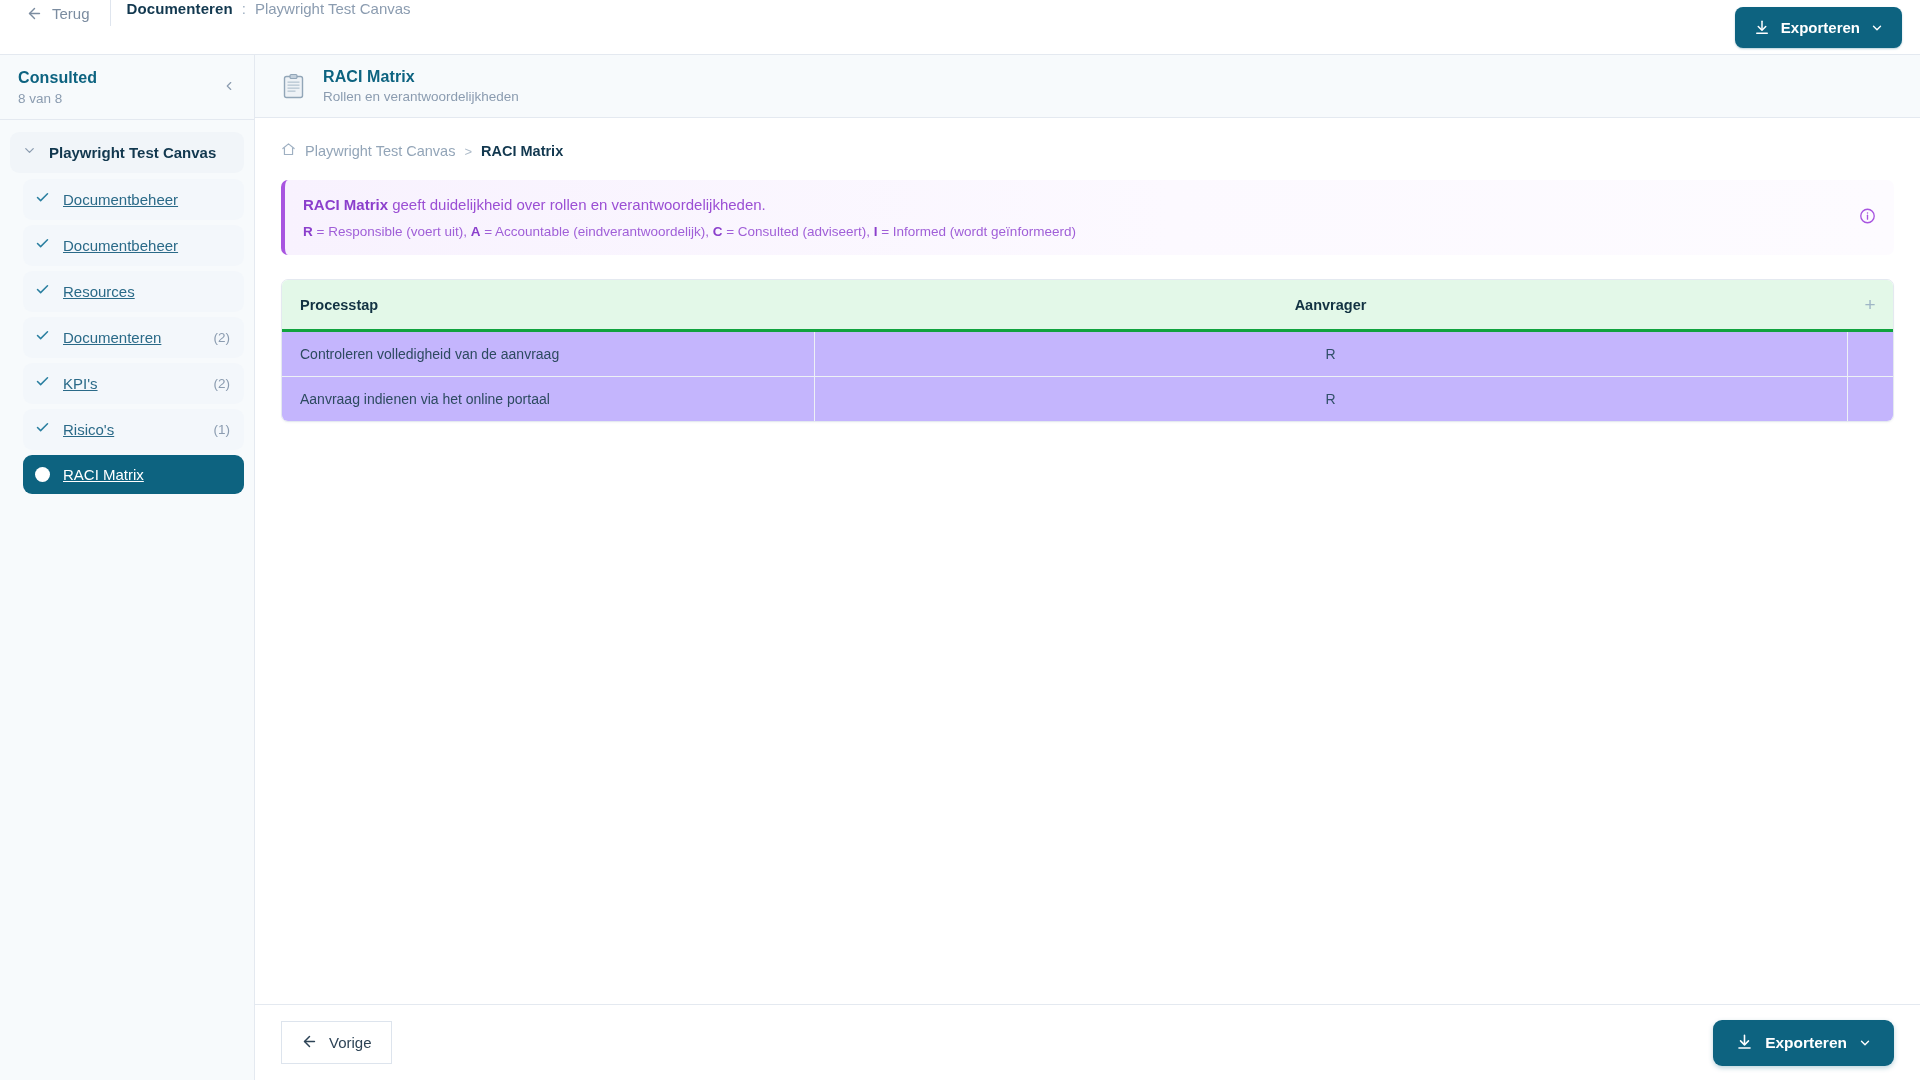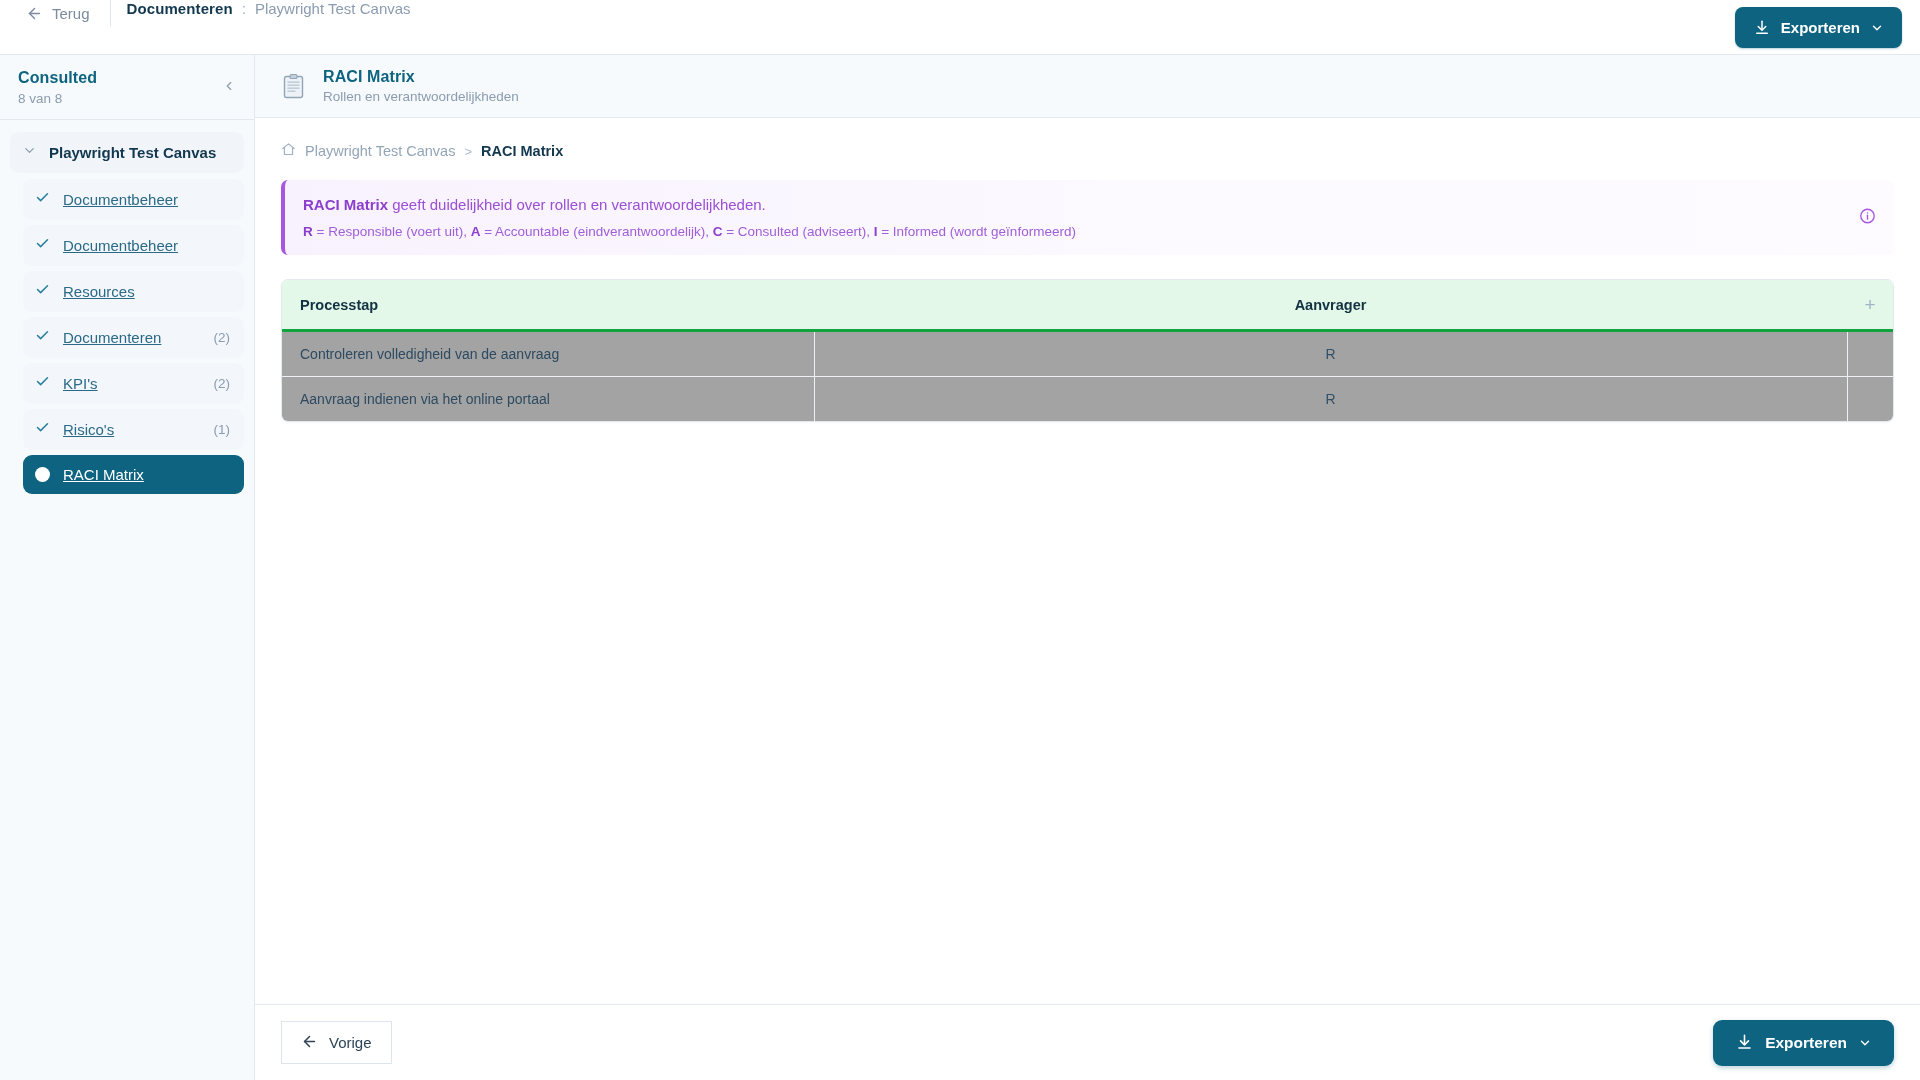--- a/index.html
+++ b/index.html
@@ -289,21 +289,21 @@
     font-size: 19px;
     line-height: 1;
     font-weight: normal;
   }
   tbody td {
     font-size: 14px;
     color: #2d4a60;
     padding: 14px 18px;
     border-bottom: 1px solid #edf1f6;
     border-right: 1px solid #edf1f6;
-    background: #a3a3a3;
+    background: #c4b5fd;
   }
   tbody td.center { text-align: center; color: #32506a; }
   tbody td:last-child { border-right: none; }
   tbody tr:last-child td { border-bottom: none; }
 
   
   .footer {
     height: 76px;
     border-top: 1px solid #e4e9f0;
     display: flex;

